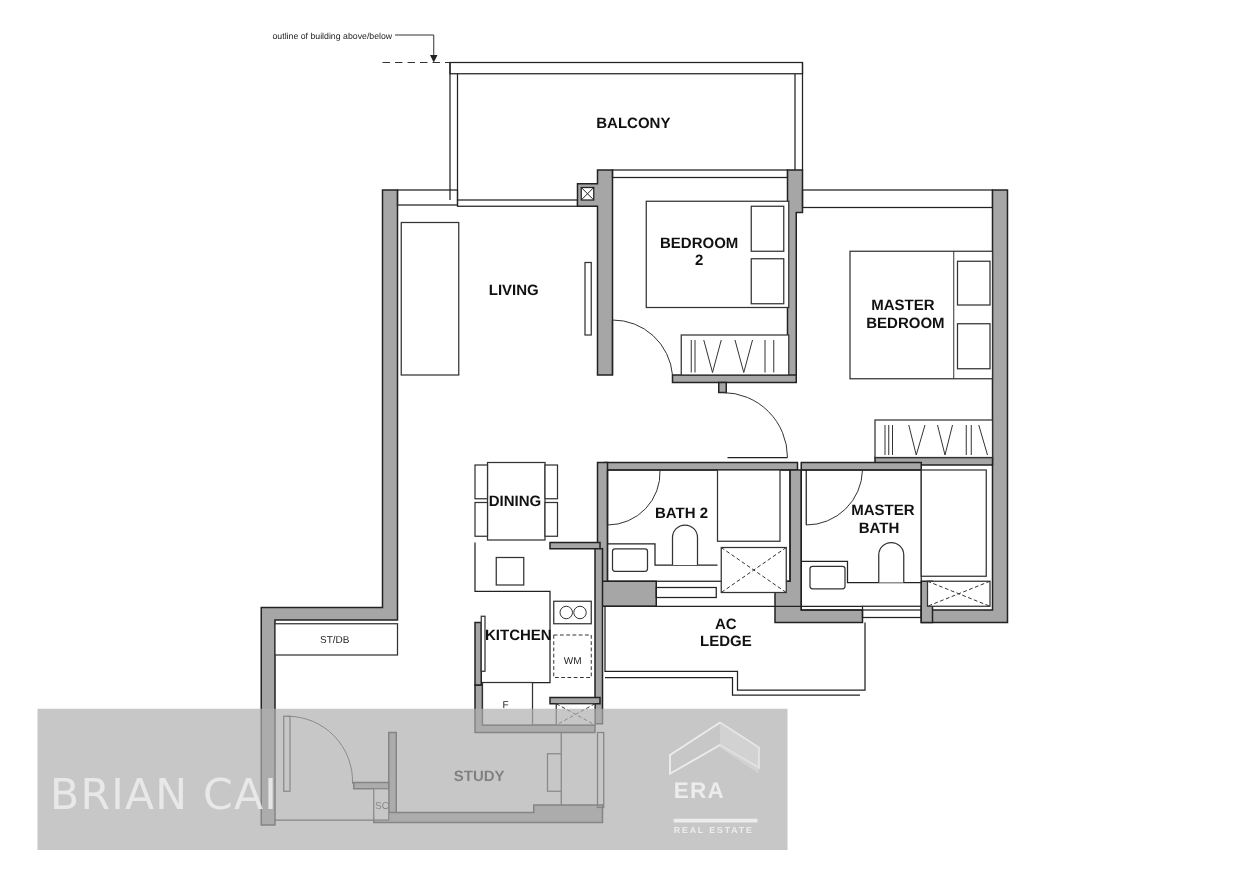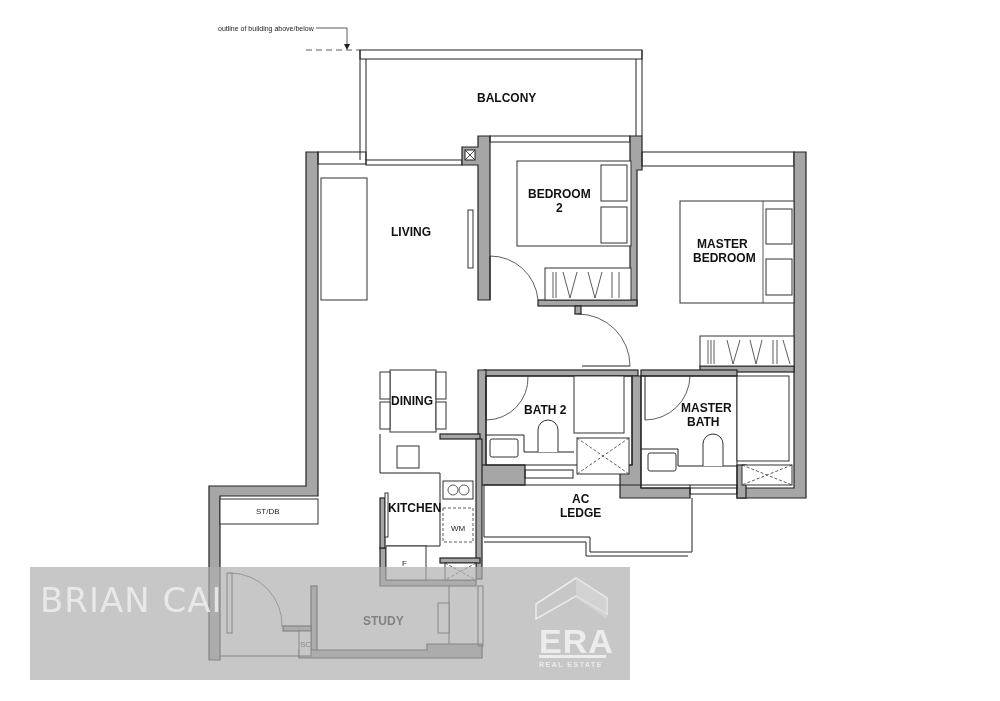--- a/index.html
+++ b/index.html
@@ -9,25 +9,25 @@
   .wall { fill: #a6a6a6; stroke: #222; stroke-width: 1.2; }
   .line { fill: none; stroke: #222; stroke-width: 1; }
   .thin { fill: none; stroke: #333; stroke-width: 0.8; }
   .furn { fill: #fff; stroke: #333; stroke-width: 1; }
   .dash { fill: none; stroke: #333; stroke-width: 0.8; stroke-dasharray: 3 2; }
   .lbl { font-family: "Liberation Sans", sans-serif; font-weight: bold; font-size: 12px; fill: #111; }
   .lbl-sm { font-family: "Liberation Sans", sans-serif; font-size: 8px; fill: #222; }
   .note { font-family: "Liberation Sans", sans-serif; font-size: 7px; fill: #222; }
   .overlay { position: absolute; left: 30px; top: 567px; width: 600px; height: 113px;
              background: rgba(175,175,175,0.7); }
-  .wm-text { position: absolute; left: 40px; top: 580px; font-family: "DejaVu Sans", sans-serif;
+  .wm-text { position: absolute; left: 40px; top: 616px; font-family: "DejaVu Sans", sans-serif;
              font-size: 34px; color: rgba(235,235,235,0.9); letter-spacing: 1px; }
   .era { position: absolute; left: 532px; top: 574px; width: 80px; height: 100px; }
   .era-word { position: absolute; left: 539px; top: 622px; font-family: "Liberation Sans", sans-serif;
-              font-weight: bold; font-size: 34px; color: #ececec; letter-spacing: 1px; text-align: right; }
+              font-weight: bold; font-size: 18px; color: #ececec; letter-spacing: 1px; text-align: right; }
   .era-bar { position: absolute; left: 539px; top: 655px; width: 67px; height: 3px; background: #ececec; }
   .era-sub { position: absolute; left: 539px; top: 661px; font-family: "Liberation Sans", sans-serif;
              font-size: 7px; font-weight: bold; color: #ececec; letter-spacing: 1.5px; }
 </style>
 </head>
 <body>
 
 <svg id="plan" width="1000" height="701" viewBox="0 0 1000 701" xmlns="http://www.w3.org/2000/svg">
 
   <g>

